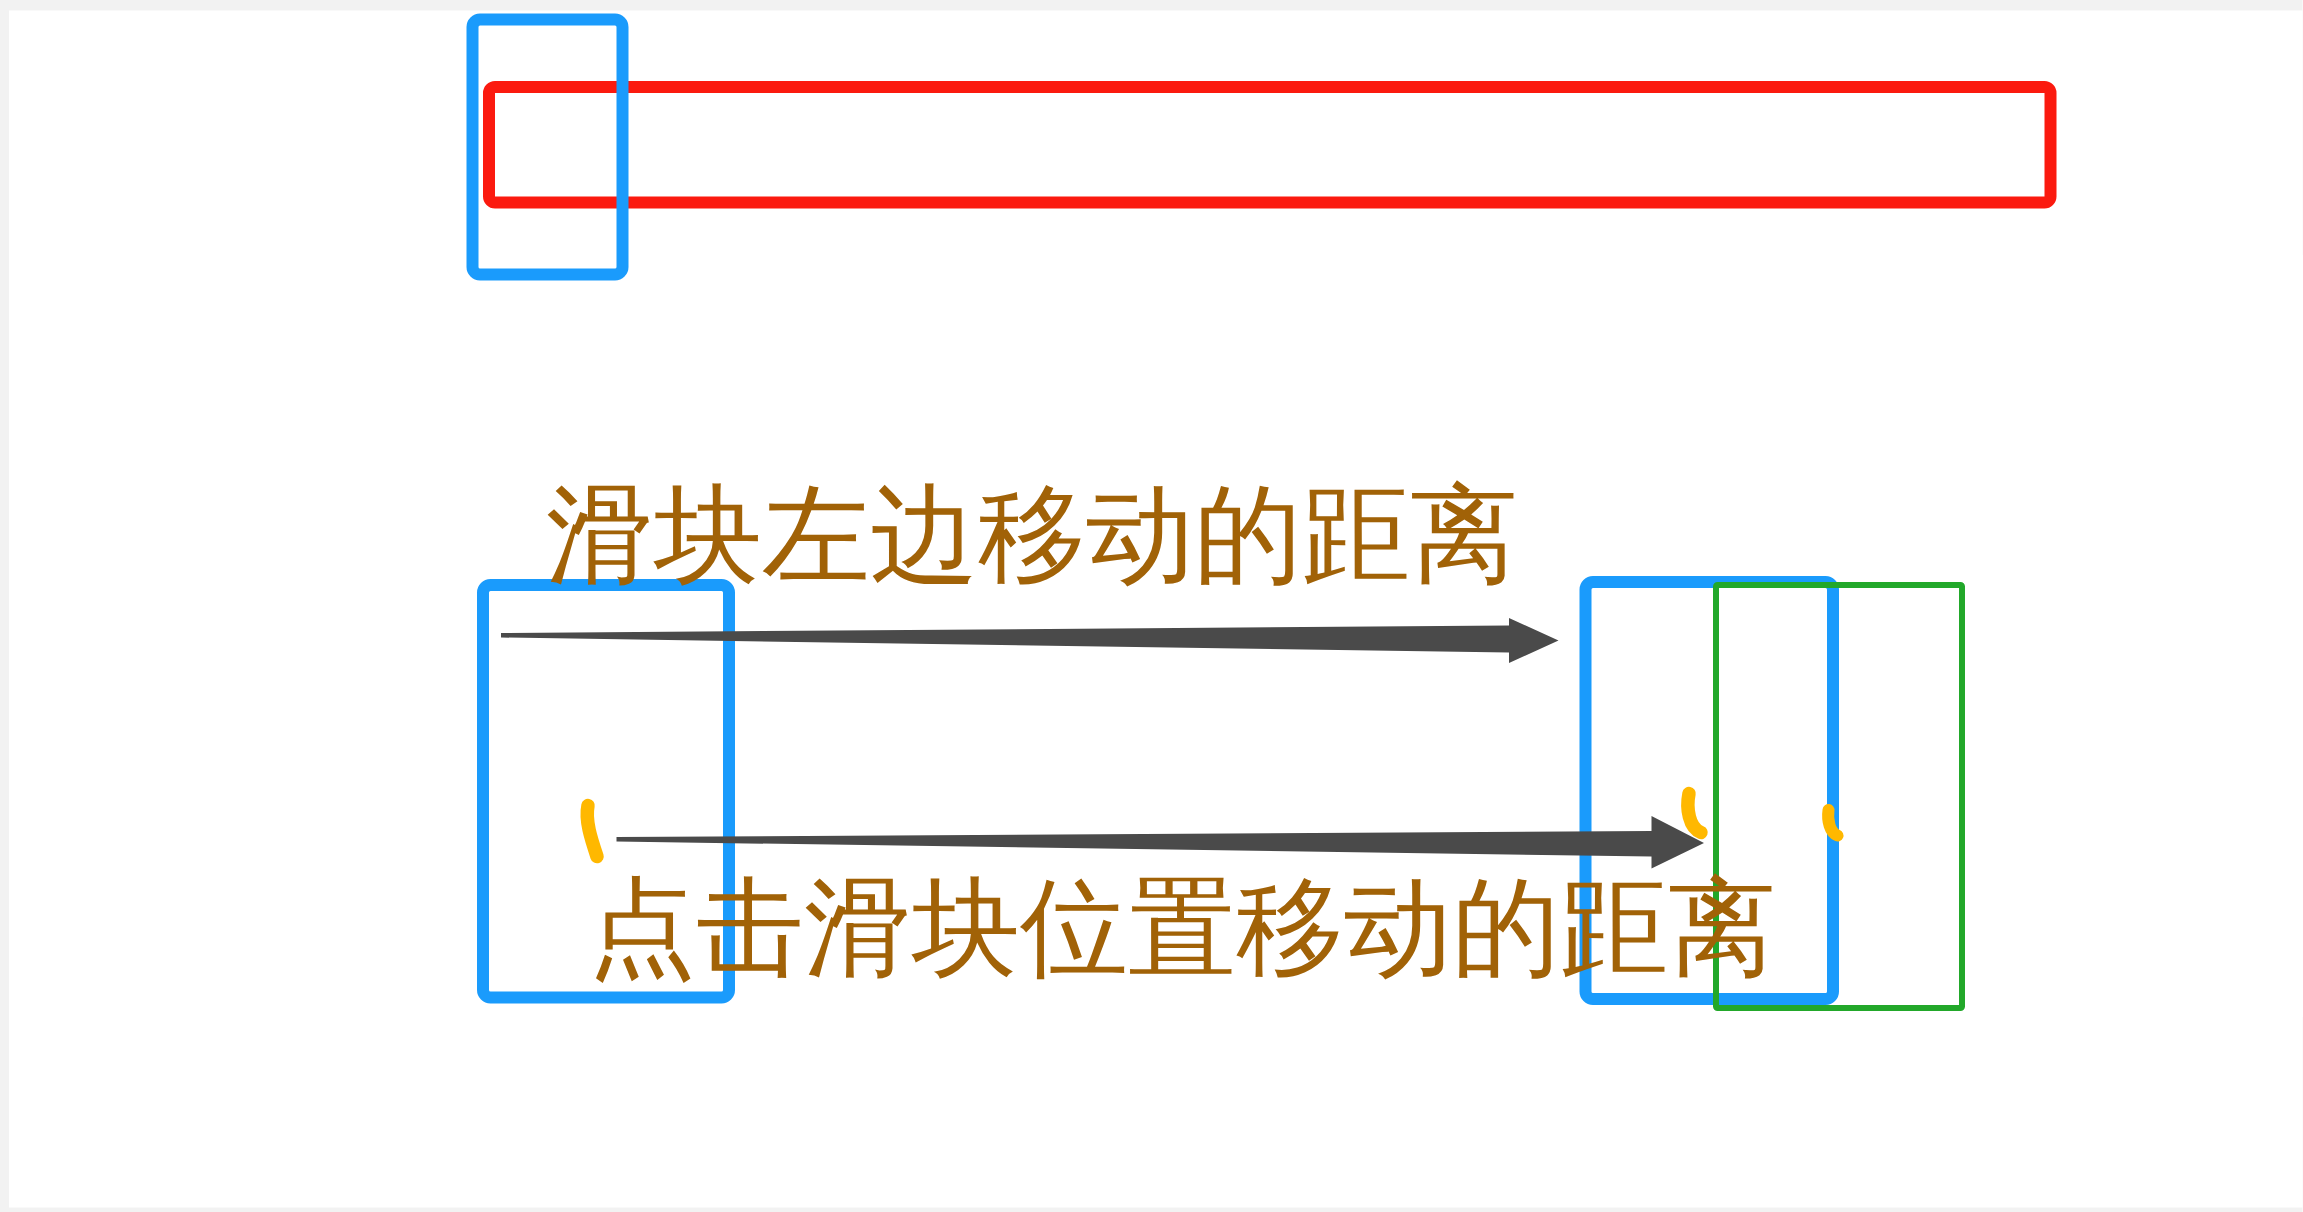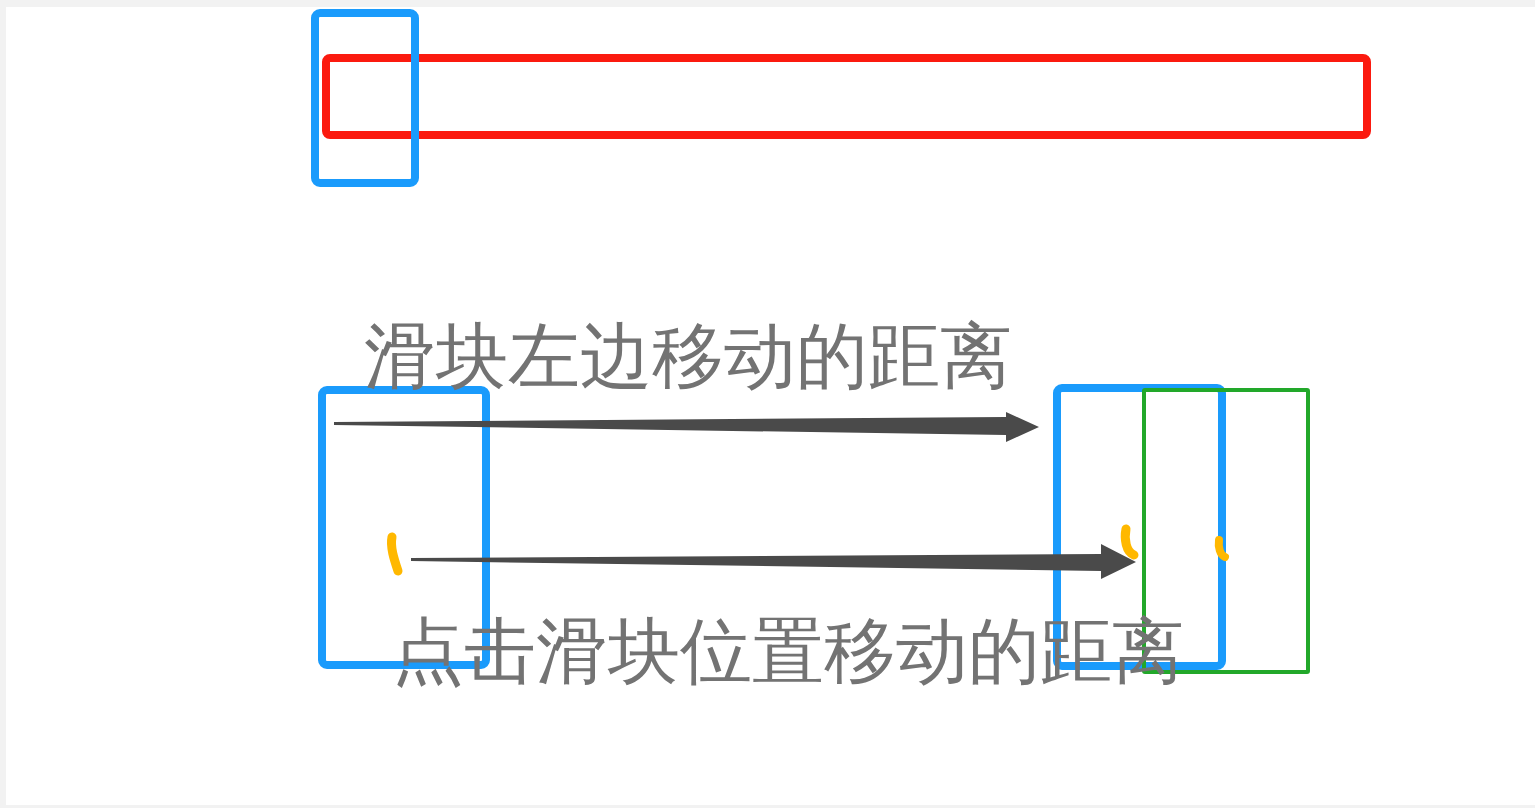--- a/index.html
+++ b/index.html
@@ -10,21 +10,21 @@
     }
     .canvas {
       position: absolute; left: 6px; top: 7px; width: 1529px; height: 798px;
       background: #ffffff;
     }
     .box { position: absolute; box-sizing: border-box; border-style: solid; }
     .blue { border-color: #1a9bfc; }
     .red { border-color: #fb1a0f; }
     .green { border-color: #22a82a; }
     .label {
-      position: absolute; color: #737373; font-size: 68px; line-height: 1;
+      position: absolute; color: #a16207; font-size: 68px; line-height: 1;
       white-space: nowrap; letter-spacing: 0px;
       font-family: "DejaVu Sans", sans-serif;
     }
     svg.overlay { position: absolute; left: 0; top: 0; }
   </style>
 </head>
 <body>
 
 <div class="canvas">
 
@@ -47,14 +47,14 @@
     </g>
     <g>
       <path d="M1120,522 C1118,532 1120,545 1128,548" stroke="#ffb800" stroke-width="9" stroke-linecap="round" fill="none"></path>
     </g>
     <g>
       <path d="M1213,533 C1212,540 1214,548 1219,550" stroke="#ffb800" stroke-width="8" stroke-linecap="round" fill="none"></path>
     </g>
   </svg>
 
   <div class="label" style="left:358px; top:313px; font-size:72px;">滑块左边移动的距离</div>
-  <div class="label" style="left:386px; top:608px; font-size:72px;">点击滑块位置移动的距离</div>
+  <div class="label" style="left:386px; top:575px; font-size:72px;">点击滑块位置移动的距离</div>
 </div>
 
 </body></html>

